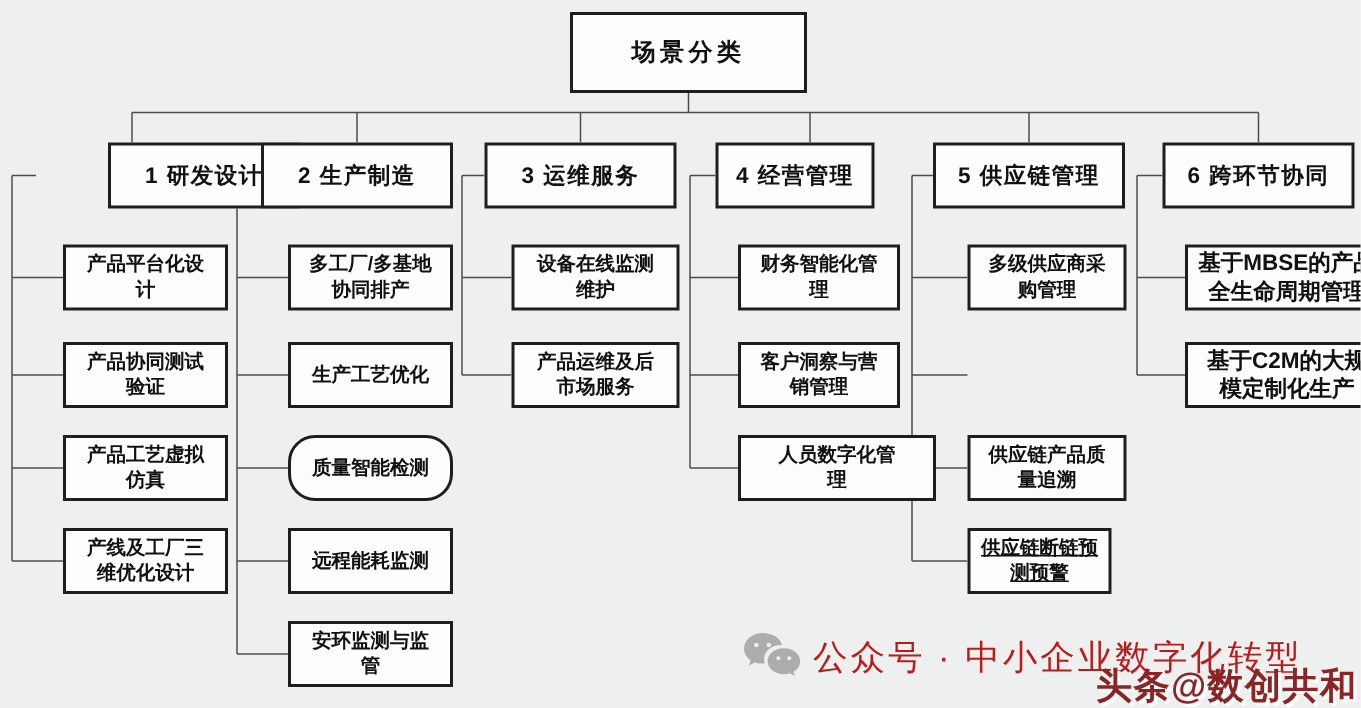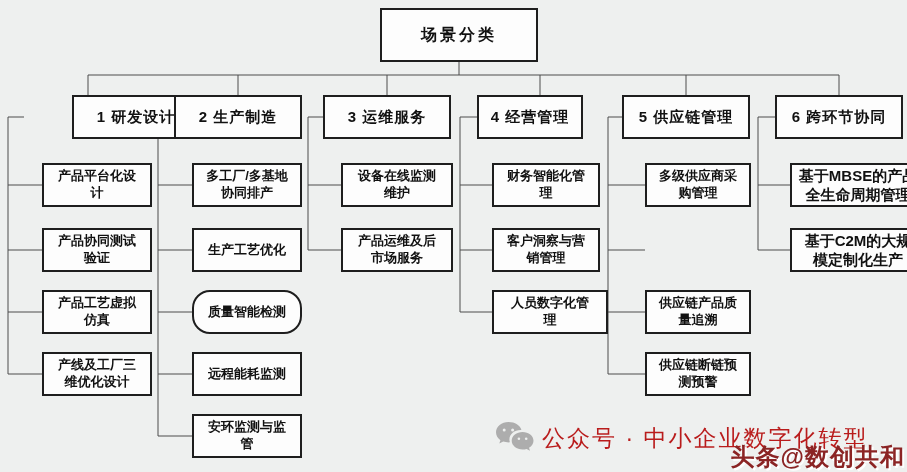--- a/index.html
+++ b/index.html
@@ -65,28 +65,28 @@
 
   <div class="node child" style="left:341px;top:163px;width:112px;">设备在线监测
 维护</div>
   <div class="node child" style="left:341px;top:228px;width:112px;">产品运维及后
 市场服务</div>
 
   <div class="node child" style="left:492px;top:163px;width:108px;">财务智能化管
 理</div>
   <div class="node child" style="left:492px;top:228px;width:108px;">客户洞察与营
 销管理</div>
-  <div class="node child" style="left:492px;top:290px;width:116px;">人员数字化管
+  <div class="node child" style="left:492px;top:290px;width:132px;">人员数字化管
 理</div>
 
   <div class="node child" style="left:645px;top:163px;width:106px;">多级供应商采
 购管理</div>
   <div class="node child" style="left:645px;top:290px;width:106px;">供应链产品质
 量追溯</div>
-  <div class="node child" style="left:645px;top:352px;width:106px;">供应链断链预
+  <div class="node child" style="left:645px;top:352px;width:96px;text-decoration:underline;">供应链断链预
 测预警</div>
 
   <div class="node child c6" style="left:790px;top:163px;">基于MBSE的产品
 全生命周期管理</div>
   <div class="node child c6" style="left:790px;top:228px;">基于C2M的大规
 模定制化生产</div>
 
   <span class="wechat">
     <svg width="42" height="42" viewBox="0 0 42 42">
       <g fill="#adadad">

